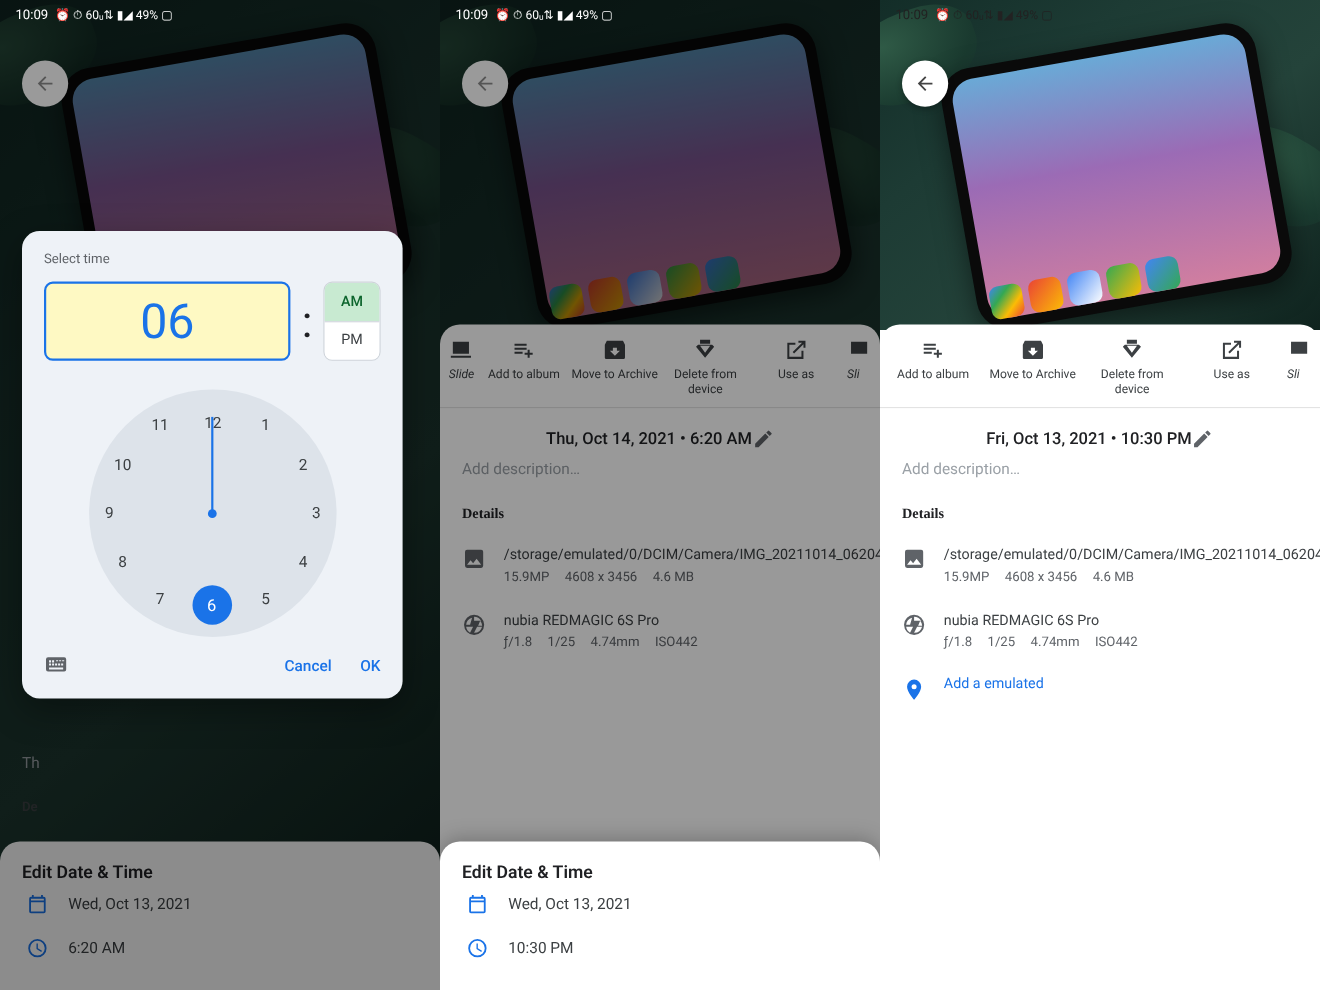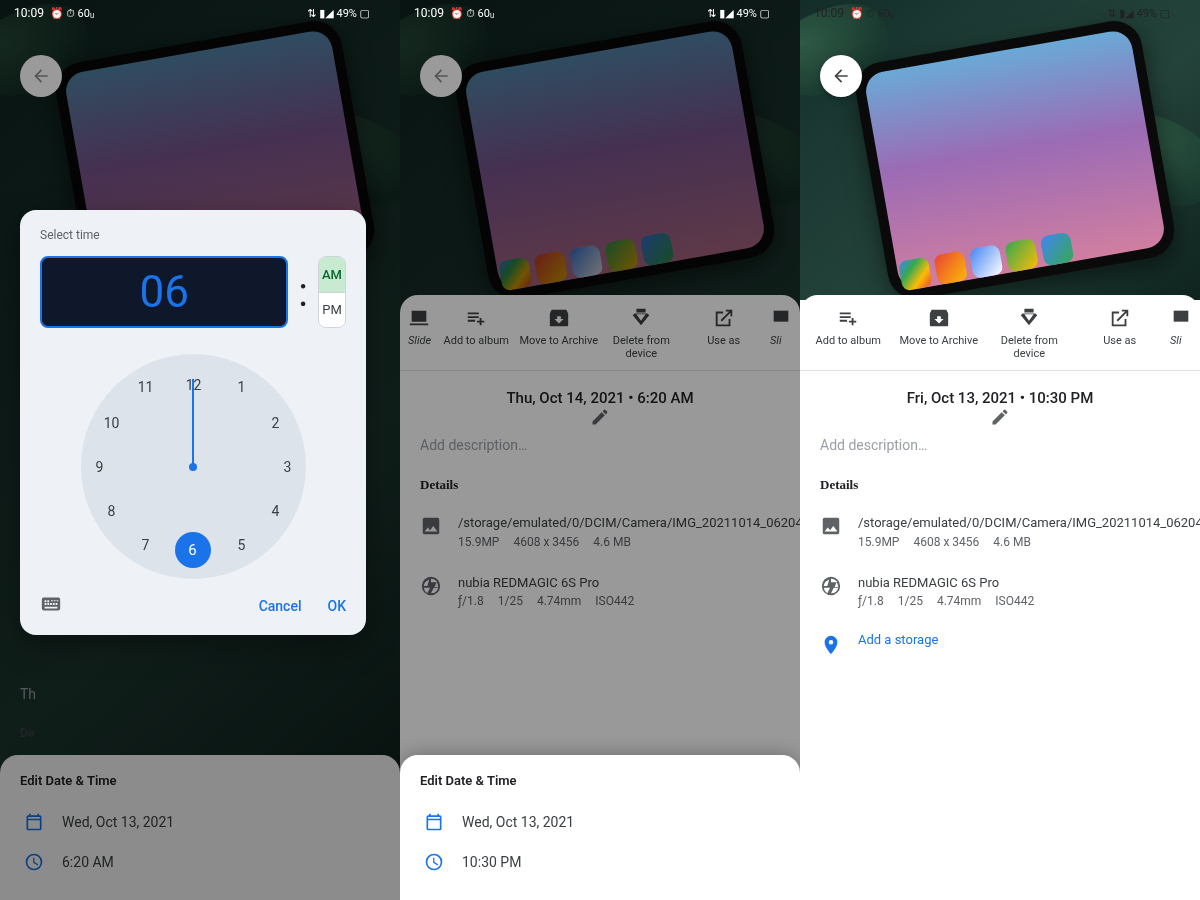--- a/index.html
+++ b/index.html
@@ -12,21 +12,21 @@
   }
   .phone {
     width: 400px; height: 900px;
     position: relative;
     background: #0b2a24;
     overflow: hidden;
   }
   
   .statusbar {
     position: absolute; top: 0; left: 0; right: 16px; height: 26px;
-    display: flex; align-items: center; justify-content: space-between;
+    display: flex; align-items: center; justify-content: flex-start;
     padding: 0 14px; font-size: 12px; color: #fff; z-index: 50;
   }
   .statusbar.light { color: #222; }
   .statusbar .left, .statusbar .right { display: flex; gap: 6px; align-items: center; }
   .sb-ico { font-size: 11px; }
   
   .photo-bg {
     position: absolute; top: 0; left: 0; right: 0; bottom: 0;
     background: linear-gradient(140deg, #132d28 0%, #1d3b34 30%, #24433a 60%, #0f231e 100%);
     overflow: hidden;
@@ -84,21 +84,21 @@
     border-bottom: 1px solid #e3e3e3;
   }
   .action {
     flex: 1 1 0; display: flex; flex-direction: column; align-items: center;
     gap: 6px; font-size: 11px; color: #3c4043; line-height: 1.15; text-align: center;
   }
   .action.partial { flex: 0 0 30px; overflow: hidden; align-items: flex-start; padding-left:4px;font-style:italic; }
   .action svg { width: 22px; height: 22px; }
   .datetime-row {
     padding: 18px 20px 4px;
-    display: flex; align-items: center; justify-content: center; flex-direction: column;
+    display: flex; align-items: center; justify-content: center;
   }
   .datetime-row .dt { font-size: 15px; font-weight: 500; color:#202124; }
   .pencil { width: 20px; height: 20px; color:#5f6368; }
   .desc-placeholder { padding: 6px 20px 16px; font-size: 14px; color: #9aa0a6; }
   .section-title { padding: 8px 20px 12px; font-size: 13px; font-weight: 600; color:#202124;font-family:Liberation Serif, serif; }
   .detail-row { display:flex; gap:16px; padding: 8px 20px 14px; align-items:flex-start; }
   .detail-row .ico { width:22px; height:22px; color:#5f6368; flex:none; margin-top:2px; }
   .detail-row .ico.blue { color:#1a73e8; }
   .detail-text { font-size: 13px; color:#3c4043; line-height:1.5; }
   .detail-text .sub { color:#5f6368; font-size:12px; }
@@ -106,43 +106,43 @@
   .sp { display:inline-block; width:14px; }
 
   
   .edit-sheet {
     position: absolute; left:0; right:0; bottom:0;
     background:#fff; border-radius: 18px 18px 0 0;
     padding: 18px 20px 18px; z-index: 30;
     box-shadow: 0 -2px 18px rgba(0,0,0,.25);
   }
   .edit-sheet.dim { filter: brightness(.55); box-shadow:none; }
-  .edit-sheet h4 { font-size: 13px; font-weight: 600; margin-bottom: 14px; color:#202124; }
+  .edit-sheet h4 { font-size: 16px; font-weight: 600; color:#202124; }
   .edit-row { display:flex; align-items:center; gap:18px; padding: 10px 4px; font-size:14px; color:#3c4043; }
   .edit-row svg { width:20px; height:20px; color:#1a73e8; }
 
   
   .time-dialog {
     position: absolute; left: 20px; right: 34px; top: 210px;
     background:#eef2f7; border-radius: 16px;
     padding: 18px 20px 16px;
     box-shadow: 0 10px 32px rgba(0,0,0,.35);
     z-index: 60;
     color:#202124;
   }
   .time-dialog .title { font-size: 12px; color:#5f6368; margin-bottom: 14px; }
   .digits-row { display:flex; align-items:stretch; gap:8px; }
   .digit-box {
     flex:1; background:#dde3ea; border-radius: 8px;
     font-size: 44px; font-weight: 400; text-align:center;
     padding: 10px 0; color:#202124;
   }
-  .digit-box.active { background:#0f172a; border:2px solid #1a73e8; color:#1a73e8; padding:8px 0; }
+  .digit-box.active { background:#fef9c3; border:2px solid #1a73e8; color:#1a73e8; padding:8px 0; }
   .colon { font-size: 40px; align-self:center; color:#202124; padding: 0 2px; }
-  .ampm-col { display:flex; flex-direction:column; border:1px solid #cfd4da; border-radius:8px; overflow:hidden; width:28px; }
+  .ampm-col { display:flex; flex-direction:column; border:1px solid #cfd4da; border-radius:8px; overflow:hidden; width:52px; }
   .ampm-col div { flex:1; text-align:center; font-size:13px; display:flex; align-items:center; justify-content:center; }
   .ampm-col .am { background:#c8ead1; color:#0d652d; font-weight:500; }
   .ampm-col .pm { background:#fff; color:#3c4043; border-top:1px solid #cfd4da; }
   .clockface {
     position:relative; width: 225px; height: 225px;
     margin: 26px auto 14px;
     background:#dde3ea; border-radius:50%;
   }
   .clockface .num { position:absolute; width:26px; height:26px; text-align:center; line-height:26px; font-size:14px; color:#3c4043; }
   .clockface .hand {
@@ -475,16 +475,16 @@
         </svg>
       <div class="detail-text">
         <div>nubia REDMAGIC 6S Pro</div>
         <div class="sub"><span>ƒ/1.8</span><span class="sp"></span><span>1/25</span><span class="sp"></span><span>4.74mm</span><span class="sp"></span><span>ISO442</span></div>
       </div>
     </div>
     <div class="detail-row add-loc">
       <svg class="ico blue" viewBox="0 0 24 24">
           <path fill="currentColor" d="M12 2a7 7 0 0 0-7 7c0 5.25 7 13 7 13s7-7.75 7-13a7 7 0 0 0-7-7m0 9.5A2.5 2.5 0 1 1 14.5 9 2.5 2.5 0 0 1 12 11.5"></path>
         </svg>
-      <a href="#">Add a storage</a>
+      <a href="#">Add a emulated</a>
     </div>
   </div>
 </div>
 
 </body></html>

